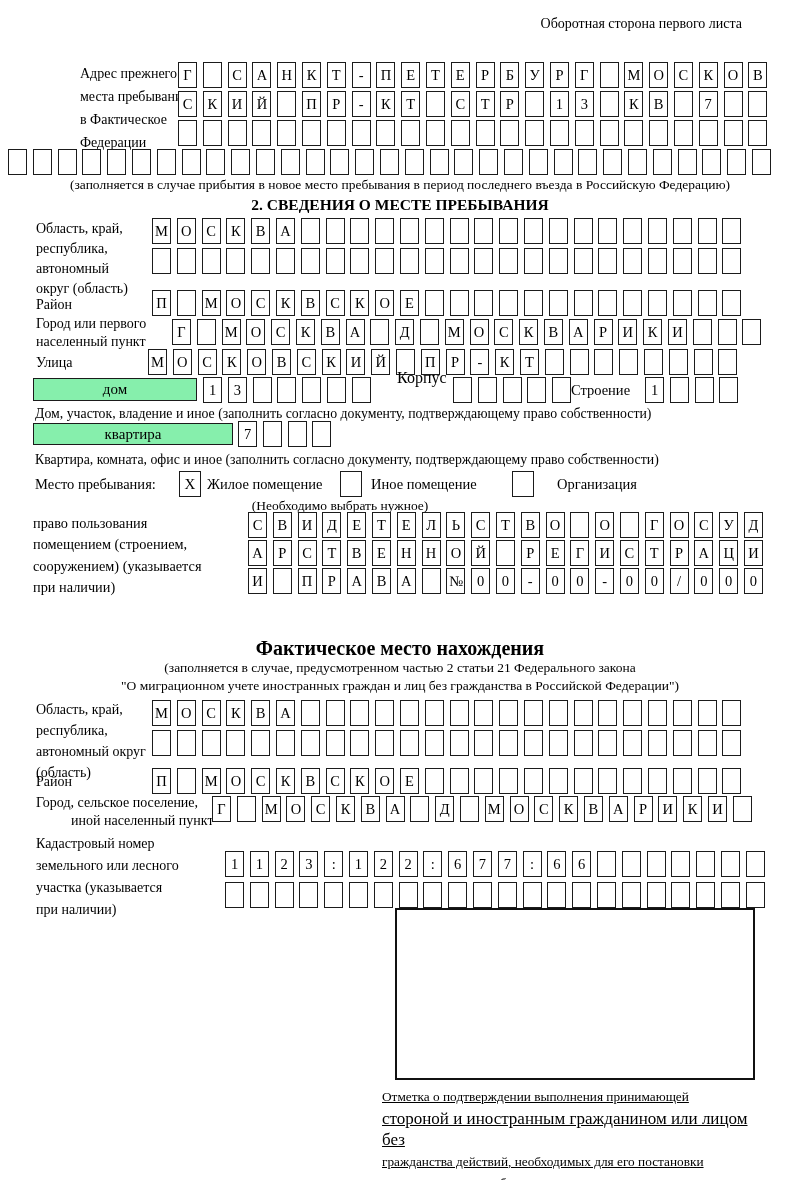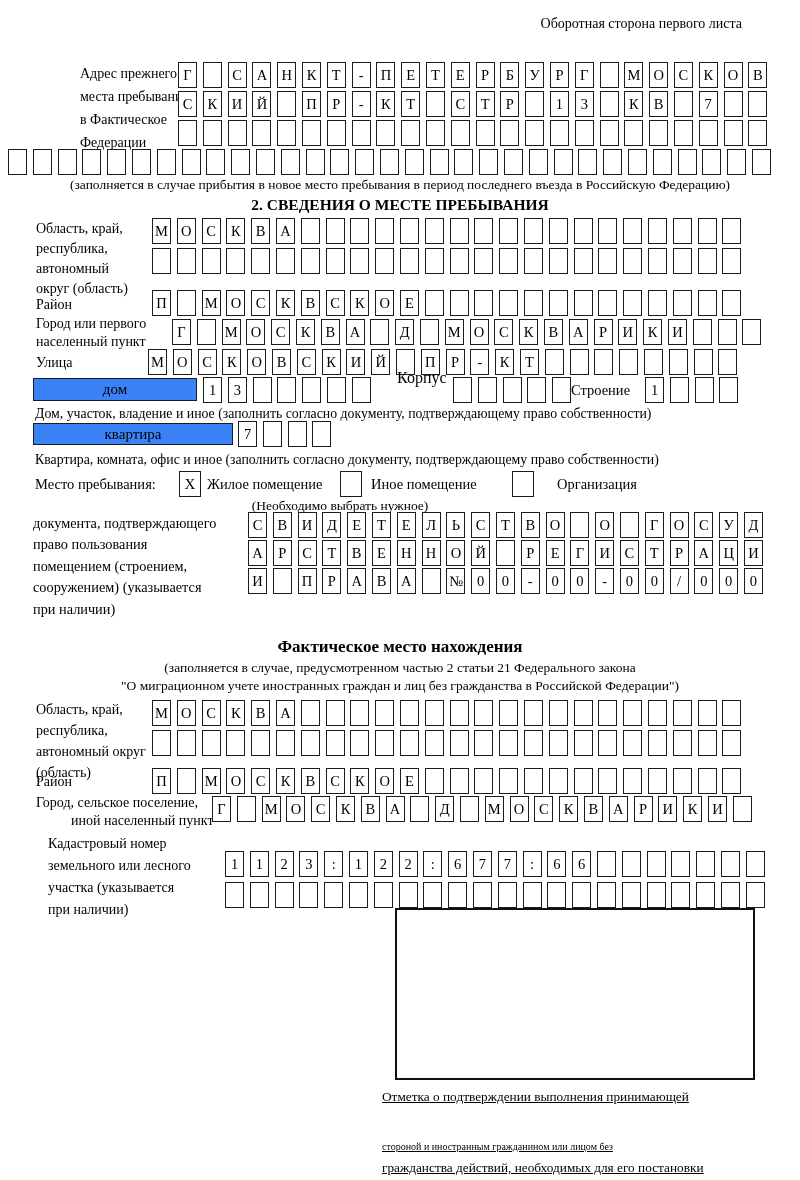--- a/index.html
+++ b/index.html
@@ -15,21 +15,21 @@
     border:1.7px solid #1b1b1b;display:flex;align-items:center;justify-content:center;
     font-family:"Liberation Serif", serif;font-size:14.5px;background:#fff;
   }
   .cell-single{
     position:absolute;width:22px;height:26px;box-sizing:border-box;
     border:1.7px solid #1b1b1b;display:flex;align-items:center;justify-content:center;
     font-size:15px;background:#fff;
   }
   .widebox{
     position:absolute;box-sizing:border-box;border:1.8px solid #1b1b1b;
-    display:flex;align-items:center;justify-content:center;font-size:15px;background:#3b82f6;
+    display:flex;align-items:center;justify-content:center;font-size:15px;background:#86efac;
   }
   .center{width:800px;text-align:center;}
   .bold{font-weight:bold;}
   .note{font-size:13.5px;}
   .stamp-box{position:absolute;box-sizing:border-box;border:2px solid #111;background:#fff;}
 </style>
 </head>
 <body>
 
 <div class="page">
@@ -342,21 +342,20 @@
   <div class="abs lbl" style="left:35px;top:474px;font-size:14.5px;">Место пребывания:</div>
   <div class="cell-single" style="left:179px;top:471px;">X</div>
   <div class="abs lbl" style="left:207px;top:474px;font-size:14.5px;">Жилое помещение</div>
   <div class="cell-single" style="left:340px;top:471px;"></div>
   <div class="abs lbl" style="left:371px;top:474px;font-size:14.5px;">Иное помещение</div>
   <div class="cell-single" style="left:512px;top:471px;"></div>
   <div class="abs lbl" style="left:557px;top:474px;font-size:14.5px;">Организация</div>
   <div class="abs note" style="left:160px;top:498px;width:360px;text-align:center;">(Необходимо выбрать нужное)</div>
 
   <div class="abs" style="left:33px;top:513px;">
-    <div class="lbl" style="font-size:14.3px;line-height:21.4px;">документа, подтверждающего</div>
     <div class="lbl" style="font-size:14.3px;line-height:21.4px;">право пользования</div>
     <div class="lbl" style="font-size:14.3px;line-height:21.4px;">помещением (строением,</div>
     <div class="lbl" style="font-size:14.3px;line-height:21.4px;">сооружением) (указывается</div>
     <div class="lbl" style="font-size:14.3px;line-height:21.4px;">при наличии)</div>
   </div>
   <div class="cellrow" style="left:248px;top:512px;">
       <span class="cell">С</span>
       <span class="cell">В</span>
       <span class="cell">И</span>
       <span class="cell">Д</span>
@@ -418,21 +417,21 @@
       <span class="cell">0</span>
       <span class="cell">-</span>
       <span class="cell">0</span>
       <span class="cell">0</span>
       <span class="cell">/</span>
       <span class="cell">0</span>
       <span class="cell">0</span>
       <span class="cell">0</span>
     </div>
 
-  <div class="abs center bold" style="top:637px;font-size:17px;">Фактическое место нахождения</div>
+  <div class="abs center bold" style="top:637px;font-size:20px;">Фактическое место нахождения</div>
   <div class="abs center note" style="top:660px;">(заполняется в случае, предусмотренном частью 2 статьи 21 Федерального закона</div>
   <div class="abs center note" style="top:678px;">"О миграционном учете иностранных граждан и лиц без гражданства в Российской Федерации")</div>
 
   <div class="abs" style="left:36px;top:699px;">
     <div class="lbl" style="line-height:21px;">Область, край,</div>
     <div class="lbl" style="line-height:21px;">республика,</div>
     <div class="lbl" style="line-height:21px;">автономный округ</div>
     <div class="lbl" style="line-height:21px;">(область)</div>
   </div>
   <div class="cellrow" style="left:152px;top:700px;">
@@ -538,21 +537,21 @@
       <span class="cell">К</span>
       <span class="cell">В</span>
       <span class="cell">А</span>
       <span class="cell">Р</span>
       <span class="cell">И</span>
       <span class="cell">К</span>
       <span class="cell">И</span>
       <span class="cell"></span>
     </div>
 
-  <div class="abs" style="left:48px;top:833px;">
+  <div class="abs" style="left:36px;top:833px;">
     <div class="lbl" style="line-height:22px;">Кадастровый номер</div>
     <div class="lbl" style="line-height:22px;">земельного или лесного</div>
     <div class="lbl" style="line-height:22px;">участка (указывается</div>
     <div class="lbl" style="line-height:22px;">при наличии)</div>
   </div>
   <div class="cellrow" style="left:225px;top:851px;">
       <span class="cell">1</span>
       <span class="cell">1</span>
       <span class="cell">2</span>
       <span class="cell">3</span>
@@ -596,18 +595,18 @@
       <span class="cell"></span>
       <span class="cell"></span>
       <span class="cell"></span>
       <span class="cell"></span>
       <span class="cell"></span>
     </div>
 
   <div class="stamp-box" style="left:395px;top:908px;width:360px;height:172px;"></div>
   <div class="abs" style="left:382px;top:1086px;width:380px;text-align:left;text-decoration:underline;">
     <div style="font-size:13.3px;line-height:21.5px;">Отметка о подтверждении выполнения принимающей</div>
-    <div style="font-size:10px;line-height:21.5px;margin-top:28px;">стороной и иностранным гражданином или лицом без</div>
+    <div style="font-size:17px;line-height:21.5px;">стороной и иностранным гражданином или лицом без</div>
     <div style="font-size:13.3px;line-height:21.5px;">гражданства действий, необходимых для его постановки</div>
     <div style="font-size:13.3px;line-height:21.5px;">на учет по месту пребывания</div>
   </div>
 
 </div>
 
 </body></html>

